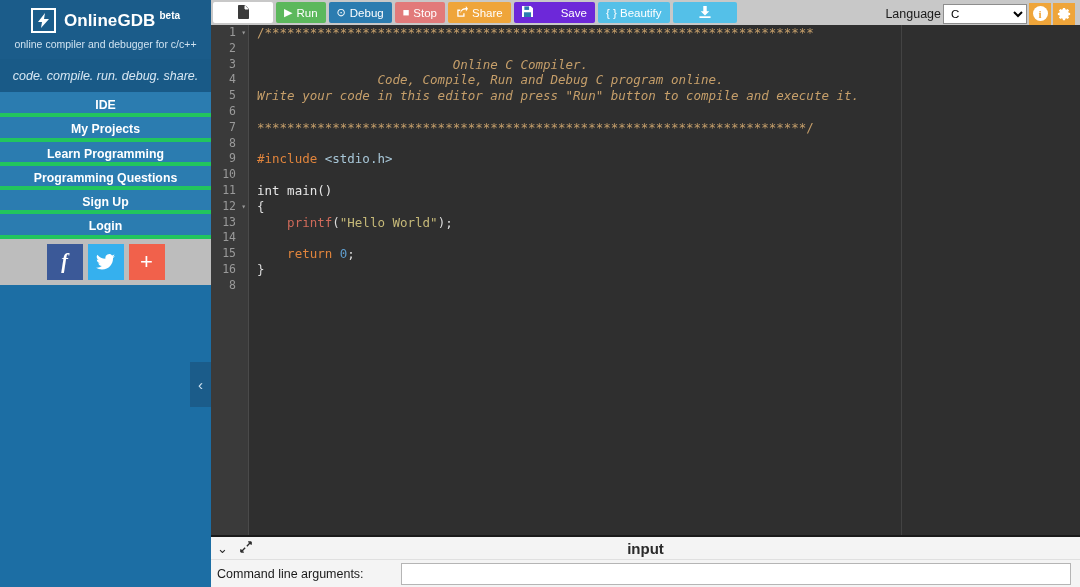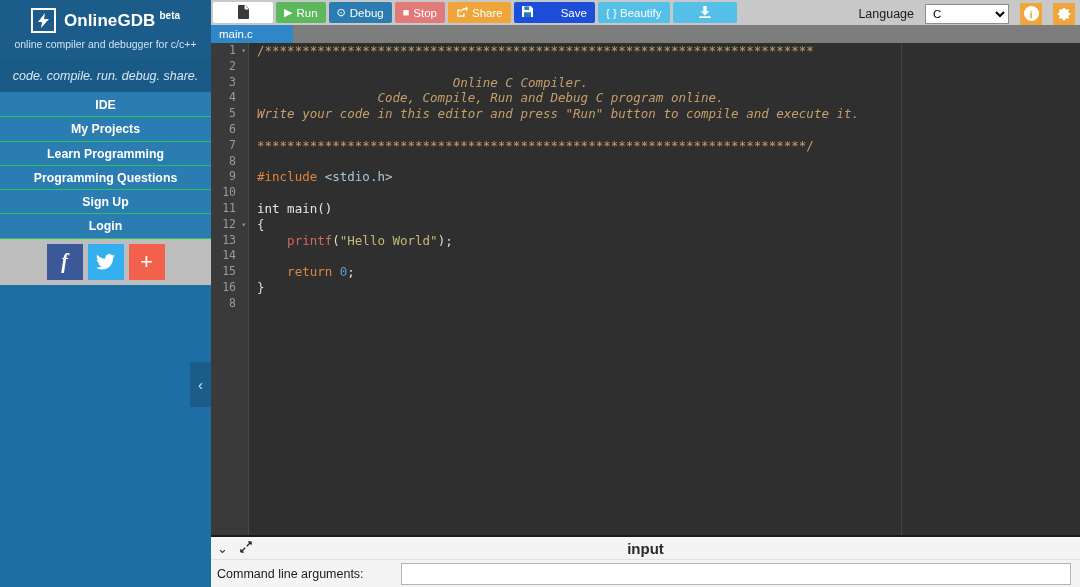--- a/index.html
+++ b/index.html
@@ -75,21 +75,21 @@
     border-bottom: 1px solid #2a7bb0;
   }
   .nav-item {
     height: 24.3px;
     line-height: 24.3px;
     text-align: center;
     color: #ffffff;
     font-size: 12.3px;
     font-weight: bold;
     background: #2b7cb0;
-    border-bottom: 1px solid #22c55e;
+    border-bottom: 4px solid #22c55e;
     cursor: pointer;
     white-space: nowrap;
     overflow: hidden;
   }
   .social-row {
     background: #bdbdbd;
     height: 46px;
     display: flex;
     align-items: center;
     justify-content: center;
@@ -162,29 +162,29 @@
   .tb-newfile {
     background: #ffffff;
     width: 60px;
     padding: 0;
     color: #444;
   }
   .tb-run    { background: #5cb85c; }
   .tb-debug  { background: #2b7cb0; }
   .tb-stop   { background: #e27a7a; }
   .tb-share  { background: #efa53a; }
-  .tb-save   { background: #1d4ed8; gap: 28px; }
+  .tb-save   { background: #6d28d9; gap: 28px; }
   .tb-beautify { background: #54c0e8; }
   .tb-download { background: #54c0e8; width: 64px; }
   .tb-ico { font-size: 11px; line-height: 1; display:inline-block; }
   .tb-spacer { flex: 1; }
   .lang-wrap {
     display: flex;
     align-items: center;
-    gap: 11px;
+    gap: 2px;
     padding-right: 3px;
   }
   .lang-label { font-size: 12.5px; color: #1a1a1a; }
   .lang-select {
     width: 84px;
     height: 20px;
     font-size: 11.5px;
     font-family: "Liberation Sans", sans-serif;
     background: #ffffff;
     border: 1px solid #8d8d8d;
@@ -463,23 +463,20 @@
         </span>
         <span class="round-ico">
           <svg width="14" height="14" viewBox="0 0 16 16" aria-hidden="true">
             <path fill="#ffffff" d="M8 5.2A2.8 2.8 0 1 0 8 10.8 2.8 2.8 0 0 0 8 5.2zm0 4.3a1.5 1.5 0 1 1 0-3 1.5 1.5 0 0 1 0 3z"></path>
             <path fill="#ffffff" d="M15 6.8l-1.7-.3a5.6 5.6 0 0 0-.5-1.2l1-1.4-1.7-1.7-1.4 1a5.6 5.6 0 0 0-1.2-.5L9.2 1H6.8l-.3 1.7a5.6 5.6 0 0 0-1.2.5l-1.4-1-1.7 1.7 1 1.4a5.6 5.6 0 0 0-.5 1.2L1 6.8v2.4l1.7.3c.1.4.3.8.5 1.2l-1 1.4 1.7 1.7 1.4-1c.4.2.8.4 1.2.5l.3 1.7h2.4l.3-1.7c.4-.1.8-.3 1.2-.5l1.4 1 1.7-1.7-1-1.4c.2-.4.4-.8.5-1.2l1.7-.3z"></path>
           </svg>
         </span>
       </div>
     </div>
 
-    <div id="tabstrip">
-      <div class="tab">main.c</div>
-    </div>
 
     <div id="editor">
       <div id="gutter">
           <div class="gl">1<span class="fold">▾</span></div>
           <div class="gl">2</div>
           <div class="gl">3</div>
           <div class="gl">4</div>
           <div class="gl">5</div>
           <div class="gl">6</div>
           <div class="gl">7</div>

